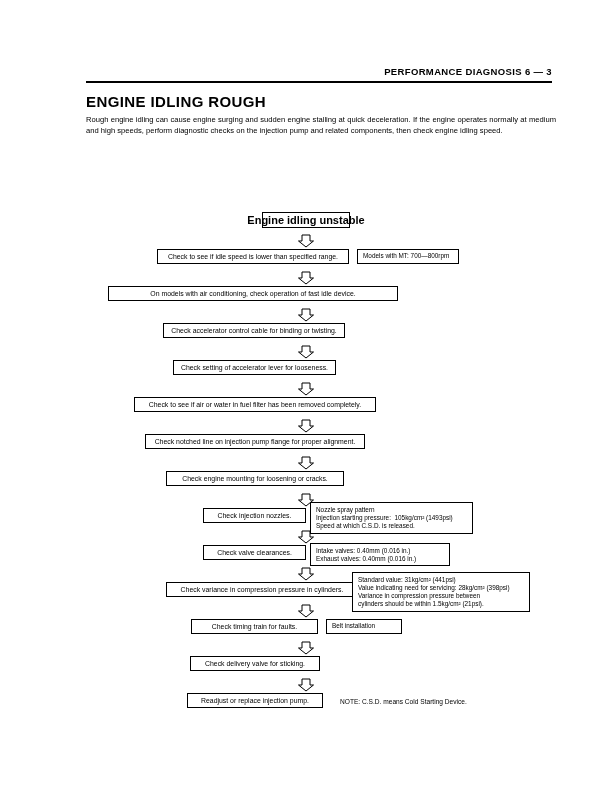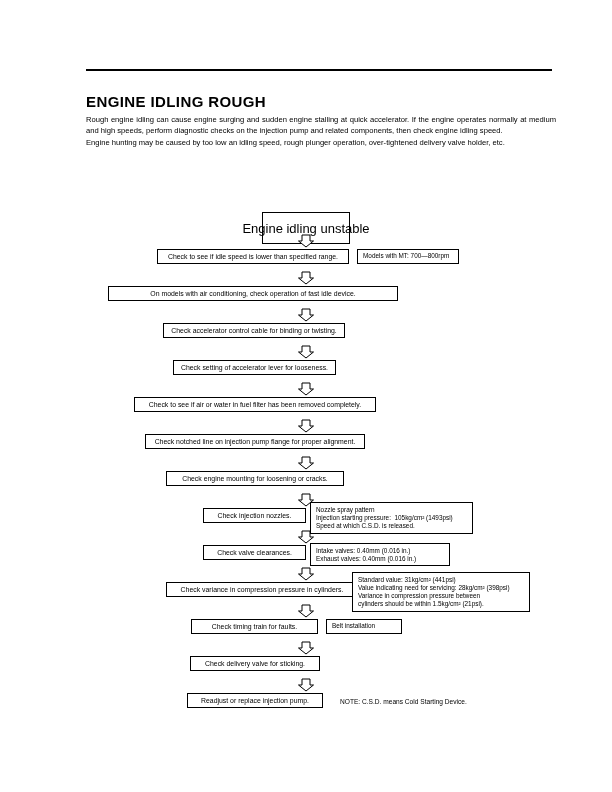--- a/index.html
+++ b/index.html
@@ -84,23 +84,23 @@
     padding: 0 6px;
     height: 15px;
     display: flex;
     align-items: center;
     justify-content: center;
     white-space: nowrap;
     top: 0;
   }
   .fc-box.start {
     border: 1.9px solid #000;
-    font-weight: normal;
-    height: 32px;
-    font-size: 13px;
+    font-weight: bold;
+    height: 16px;
+    font-size: 11px;
   }
   .fc-box.center {
     left: 50%;
     transform: translateX(-50%);
   }
   
   .fc-note {
     position: absolute;
     box-sizing: border-box;
     border: 1px solid #000;
@@ -130,28 +130,28 @@
     position: absolute;
     font-size: 6.6px;
     line-height: 9px;
     white-space: nowrap;
   }
 </style>
 </head>
 <body>
 
 <div class="page-header">
+  <div class="header-text">PERFORMANCE DIAGNOSIS  6 — 3</div>
   <div class="header-rule"></div>
 </div>
 
 <div class="section-title">ENGINE IDLING ROUGH</div>
 
 <div class="body-copy">
-  <p>Rough engine idling can cause engine surging and sudden engine stalling at quick accelerator.   If the engine operates normally at medium and high speeds, perform diagnostic checks on the injection pump and related components, then check engine idling speed.</p>
-  <p>Engine hunting may be caused by too low an idling speed, rough plunger operation, over-tightened delivery valve holder, etc.</p>
+  <p>Rough engine idling can cause engine surging and sudden engine stalling at quick deceleration.   If the engine operates normally at medium and high speeds, perform diagnostic checks on the injection pump and related components, then check engine idling speed.</p>
 </div>
 
 <div class="flowchart">
 
   <div class="fc-row">
     <div class="fc-box start center" style="width:88px;">Engine idling unstable</div>
   </div>
   <div class="fc-gap">
     <div class="fc-arrow">
       <svg width="17" height="14" viewBox="0 0 17 14">

